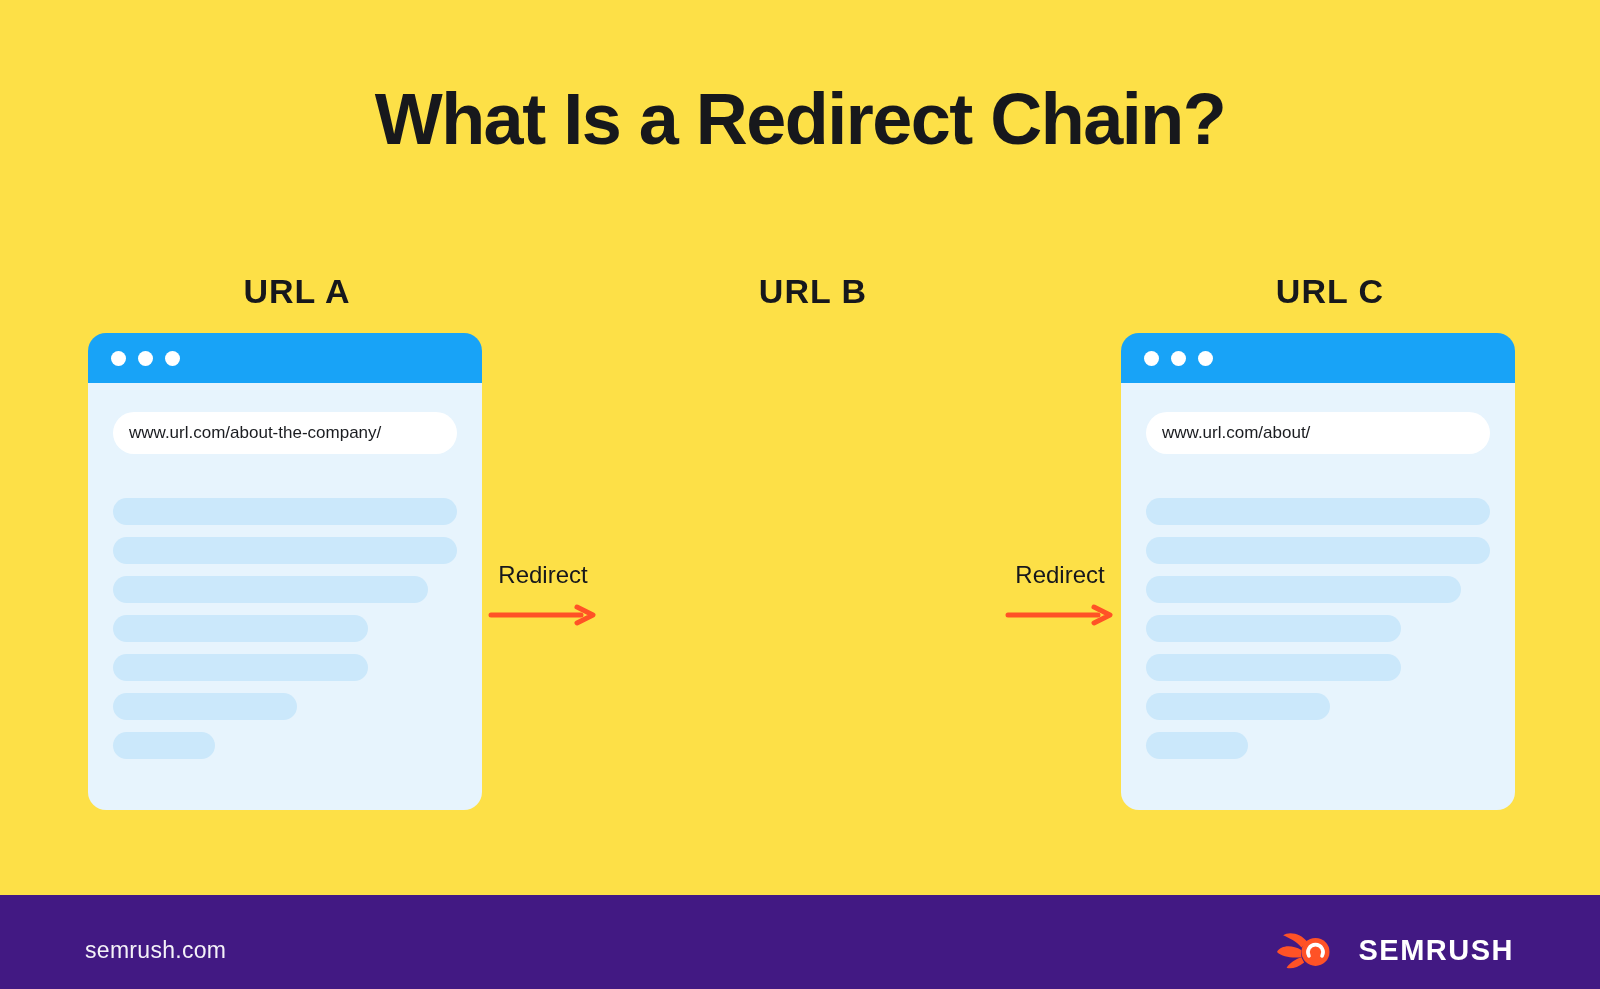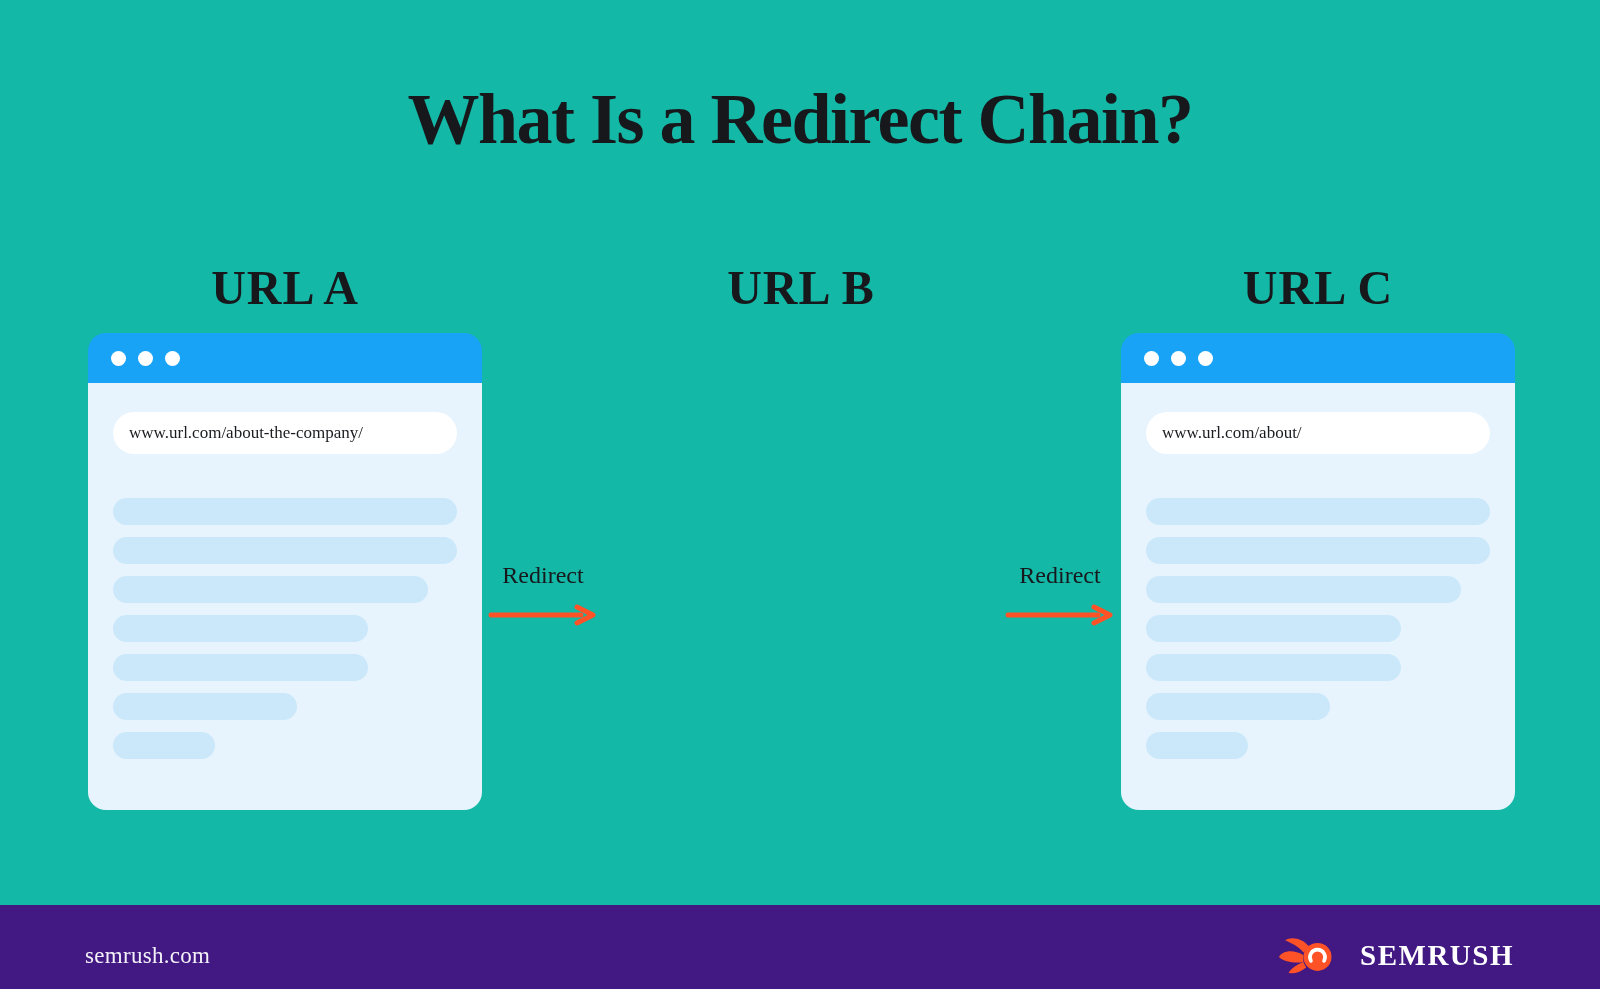--- a/index.html
+++ b/index.html
@@ -1,22 +1,22 @@
 <!DOCTYPE html>
 <html><head>
 <meta charset="utf-8">
 <style>
   html, body { margin: 0; padding: 0; background: #ffffff; }
   .canvas {
     position: relative;
     width: 1600px;
     height: 989px;
-    background: #14b8a6;
+    background: #fde047;
     overflow: hidden;
-    font-family: Liberation Serif, serif;
+    font-family: Liberation Sans, sans-serif;
     color: #17181c;
   }
 
   
   .main-title {
     position: absolute;
     top: 78px;
     left: 0;
     width: 100%;
     margin: 0;
@@ -25,23 +25,23 @@
     font-weight: bold;
     letter-spacing: -1.5px;
     color: #17181c;
   }
 
   
   .col-label {
     position: absolute;
     top: 260px;
     width: 394px;
-    margin: 0;
+    margin: 12px;
     text-align: center;
-    font-size: 48px;
+    font-size: 34px;
     font-weight: bold;
     letter-spacing: 1px;
     color: #17181c;
   }
 
   
   .window {
     position: absolute;
     top: 333px;
     width: 394px;
@@ -114,21 +114,21 @@
     margin-bottom: 13px;
   }
   .redirect-arrow { display: block; margin: 0 auto; }
 
   
   .footer {
     position: absolute;
     left: 0;
     bottom: 0;
     width: 100%;
-    height: 84px;
+    height: 94px;
     background: #421983;
     display: flex;
     align-items: center;
     justify-content: space-between;
     padding: 17px 86px 0 85px;
     box-sizing: border-box;
   }
   .site {
     font-size: 23px;
     color: #f4f2f8;

